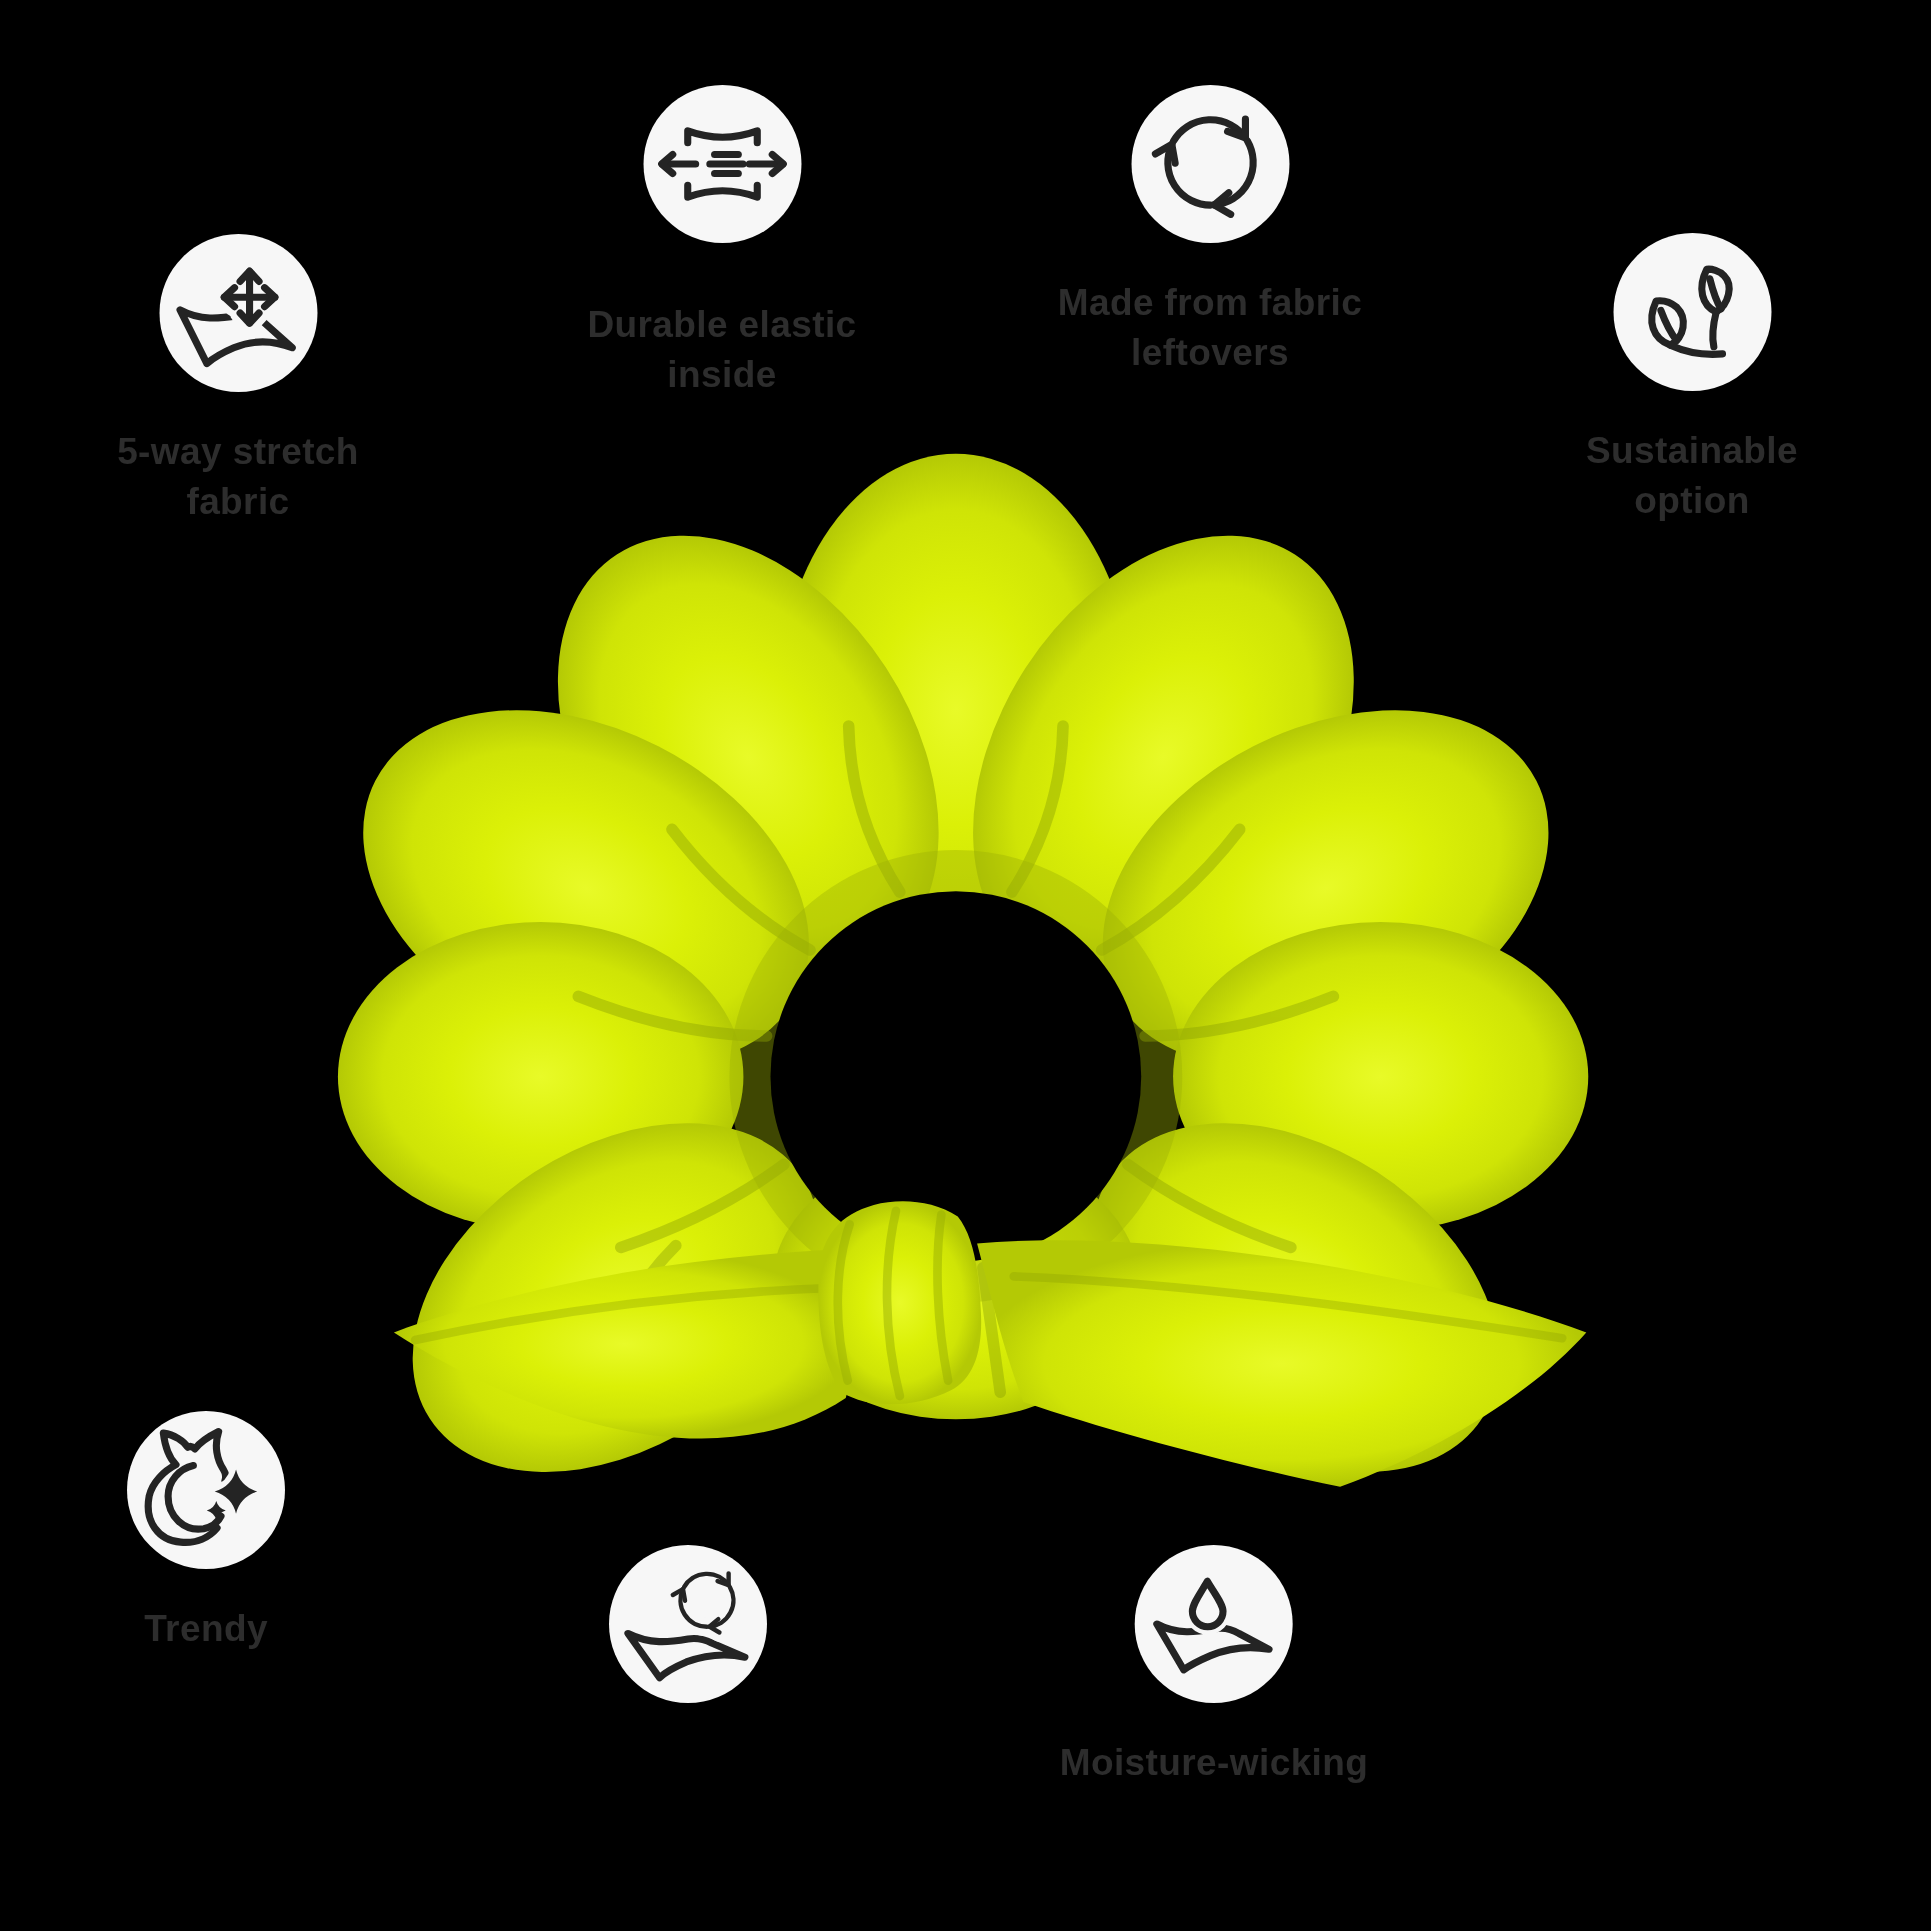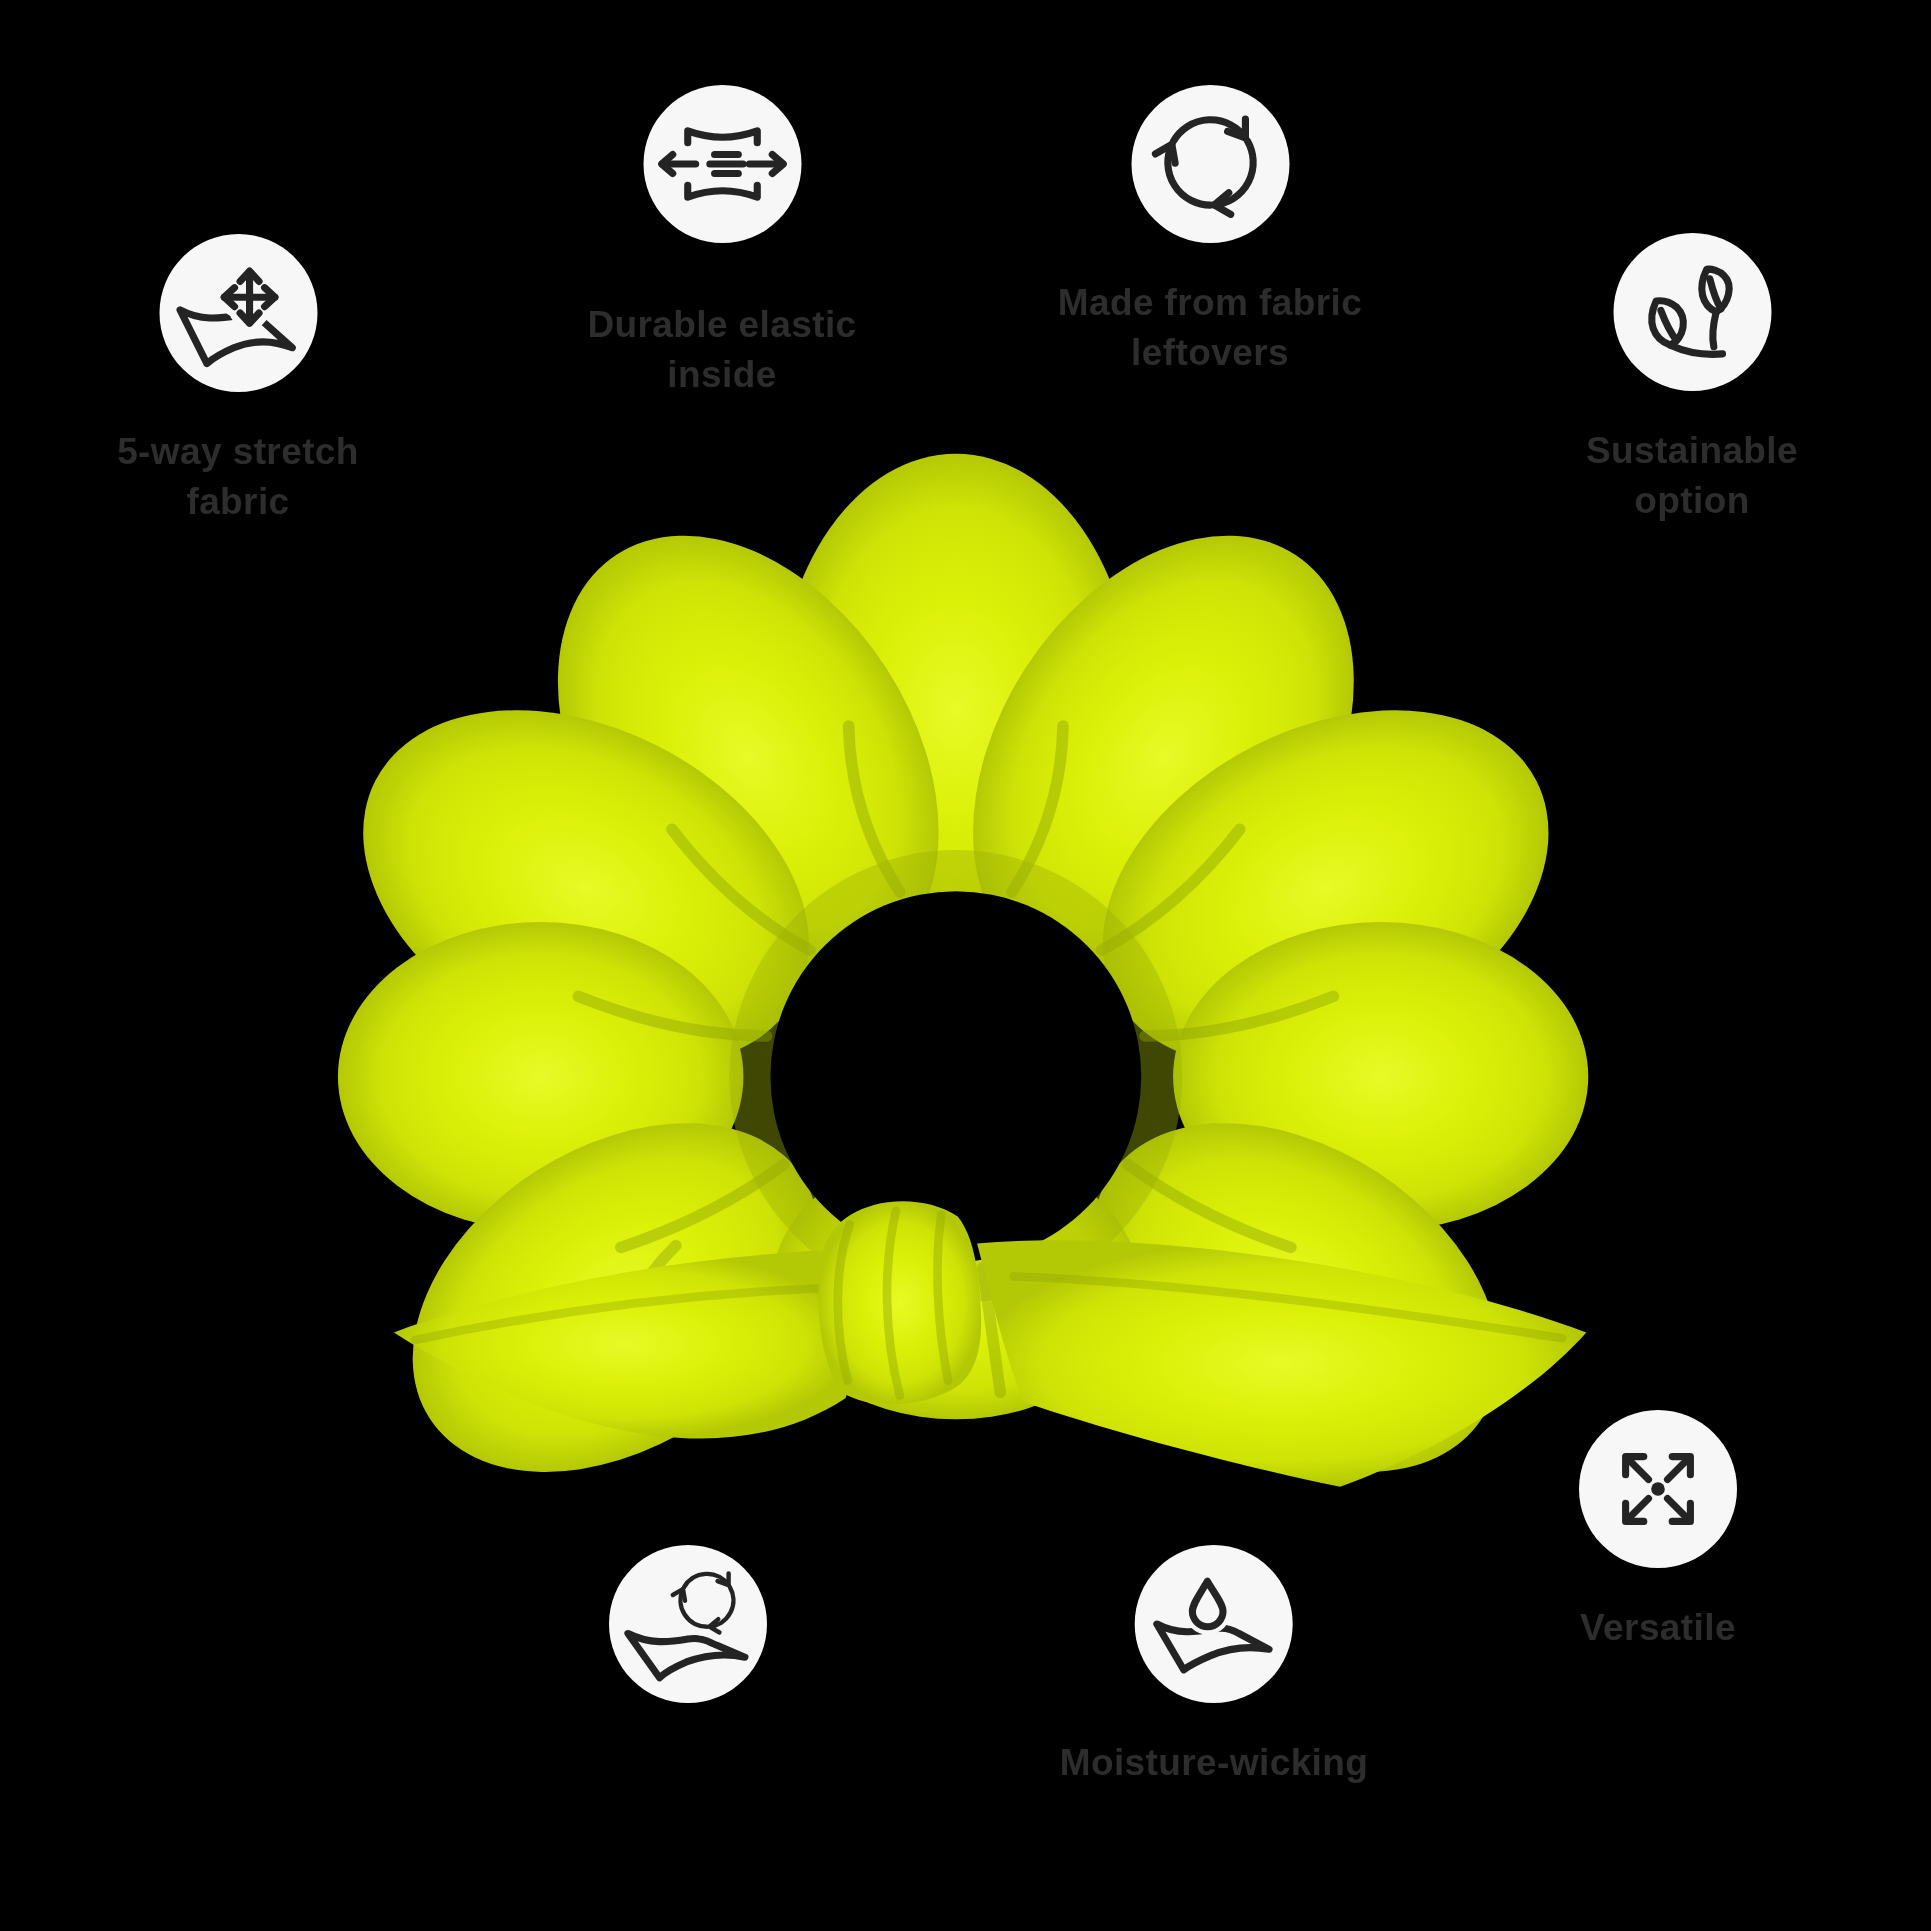--- a/index.html
+++ b/index.html
@@ -147,20 +147,32 @@
         <g class="ic" transform="translate(50,49)">
           <use href="#rArm"></use>
           <use href="#rArm" transform="rotate(120)"></use>
           <use href="#rArm" transform="rotate(240)"></use>
         </g>
       </svg>
     </div>
     <div class="feature-label">Made from fabric leftovers</div>
   </div>
 
+  <div class="feature" id="f-trendy">
+    <div class="icon-circle">
+      <svg viewBox="0 0 100 100">
+        <path class="ic" stroke-width="3.6" d="M62,44 C63,41 62,38.5 61,37 C57,31 55,22 58,13 C52,16 46,20 43,24 C41.5,22.5 40,22 38.5,23 C36,19 30,15 23,14 C24,22 27,30 31,34 C23.5,38 16,45 14,54 C11,70 20,82 34,83 C44,84 52,80 57,74"></path>
+        <path class="ic" stroke-width="3.6" d="M42,34.5 C33,36.5 26,44.5 26,54 C26,66.5 36,76.5 48.5,74.5 C53.5,73.5 57.5,70.5 59.5,66.5"></path>
+        <path class="halo" stroke-width="7" fill="#f7f7f7" d="M69,37 Q71.5,47.5 82.5,51 Q71.5,54.5 69,65 Q66.5,54.5 55.5,51 Q66.5,47.5 69,37 Z"></path>
+        <path class="fillg" d="M69,37 Q71.5,47.5 82.5,51 Q71.5,54.5 69,65 Q66.5,54.5 55.5,51 Q66.5,47.5 69,37 Z"></path>
+        <path class="fillg" d="M56.5,57 Q57.7,61.5 62.5,63 Q57.7,64.5 56.5,69 Q55.3,64.5 50.5,63 Q55.3,61.5 56.5,57 Z"></path>
+      </svg>
+    </div>
+    <div class="feature-label nowrap">Trendy</div>
+  </div>
 
   <div class="feature" id="f-waste">
     <div class="icon-circle">
       <svg viewBox="0 0 100 100">
         <path class="ic" stroke-width="3.8" d="M12,56 C26,63 38,61.5 50,59.5 C56,58.5 60,59.5 65,62 L86,71 C72,68 60,70 49,74 C42,77 36,80 32,84 L12,56 Z"></path>
         <g class="halo" stroke-width="19" transform="translate(62,35) scale(0.62)">
           <path d="M-23.4,-13.5 A27,27 0 0 1 22.1,-15.5"></path>
           <path d="M22.1,-27.5 L22.1,-15.5 L10.8,-19.6"></path>
           <g transform="rotate(120)">
               <path d="M-23.4,-13.5 A27,27 0 0 1 22.1,-15.5"></path>
@@ -191,31 +203,15 @@
     <div class="icon-circle">
       <svg viewBox="0 0 100 100">
         <path class="ic" d="M14,50 C27,57 39,55 51,53 C57,52 61,53 66,56 L85,66 C71,63.5 59,65.5 48,70 C41,73 35,76 31,79 L14,50 Z"></path>
         <path class="halo" stroke-width="10" fill="#f7f7f7" d="M46,23 C41,31.5 36.5,37.5 36.5,42 A9.7,9.7 0 0 0 55.9,42 C55.9,37.5 51,31.5 46,23 Z"></path>
         <path class="ic" d="M46,23 C41,31.5 36.5,37.5 36.5,42 A9.7,9.7 0 0 0 55.9,42 C55.9,37.5 51,31.5 46,23 Z"></path>
       </svg>
     </div>
     <div class="feature-label nowrap">Moisture-wicking</div>
   </div>
 
-  <div class="feature" id="f-versatile">
-    <div class="icon-circle">
-      <svg viewBox="0 0 100 100">
-        <circle class="fillg" cx="50" cy="50" r="4.3"></circle>
-        <path class="ic" stroke-width="5" d="M56,44 L68,32"></path>
-        <path class="ic" stroke-width="5" d="M70.5,41 L70.5,29.5 L59,29.5"></path>
-        <path class="ic" stroke-width="5" d="M44,44 L32,32"></path>
-        <path class="ic" stroke-width="5" d="M29.5,41 L29.5,29.5 L41,29.5"></path>
-        <path class="ic" stroke-width="5" d="M56,56 L68,68"></path>
-        <path class="ic" stroke-width="5" d="M70.5,59 L70.5,70.5 L59,70.5"></path>
-        <path class="ic" stroke-width="5" d="M44,56 L32,68"></path>
-        <path class="ic" stroke-width="5" d="M29.5,59 L29.5,70.5 L41,70.5"></path>
-      </svg>
-    </div>
-    <div class="feature-label nowrap">Versatile</div>
-  </div>
 
 </div>
 
 
 </body></html>

